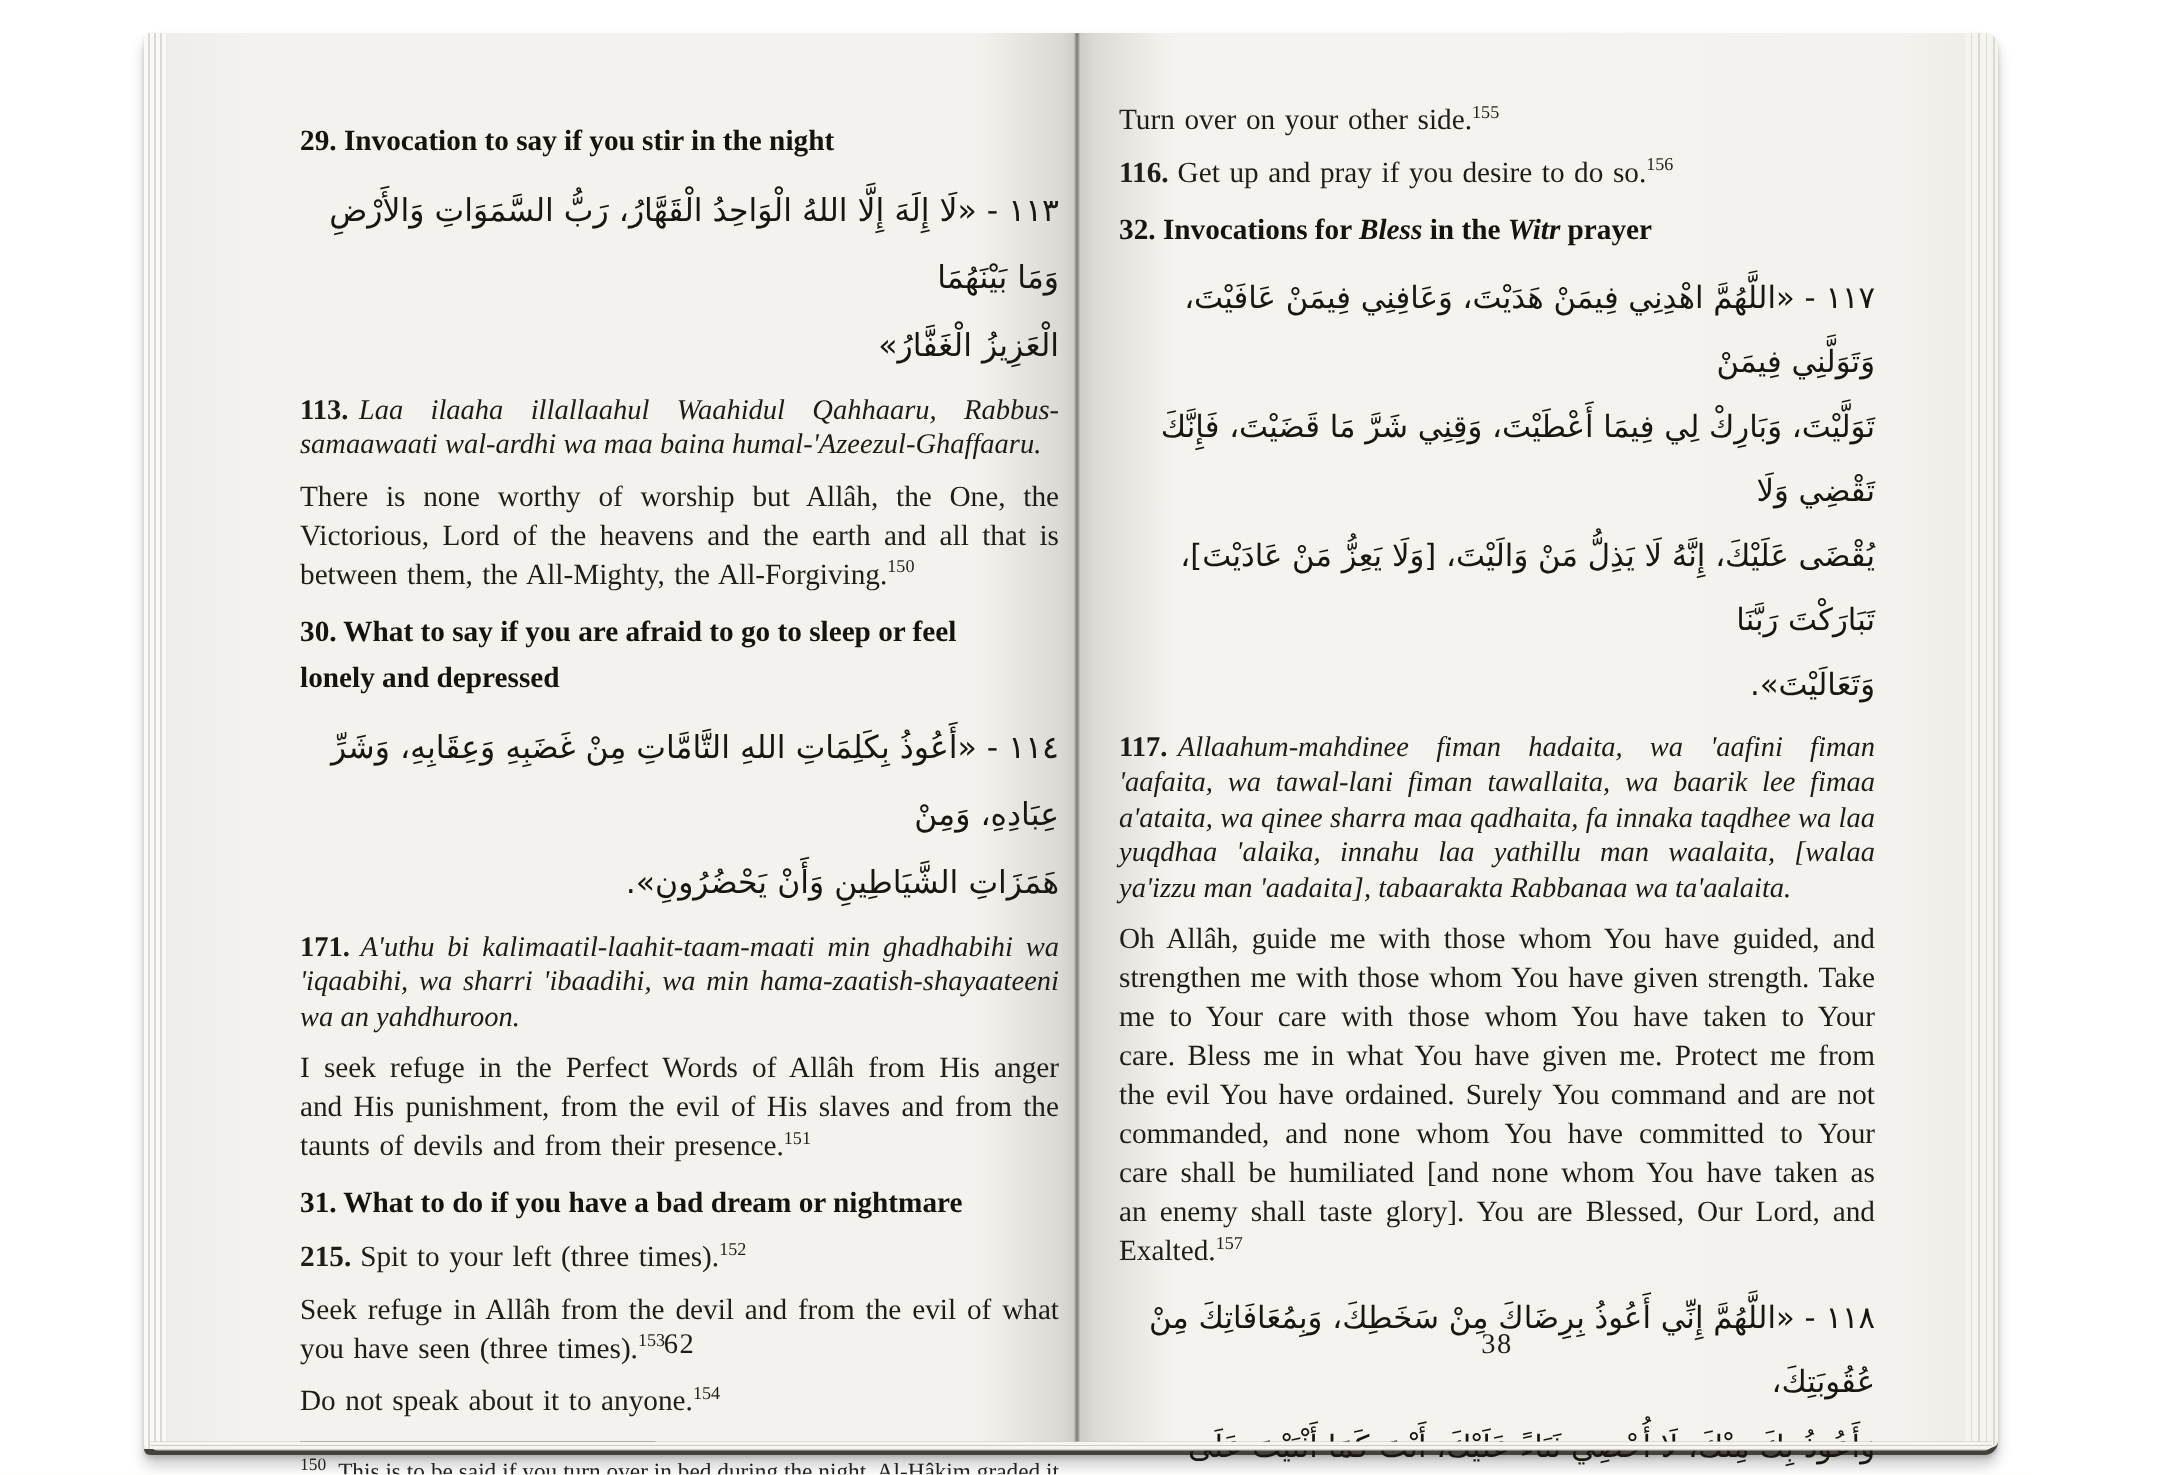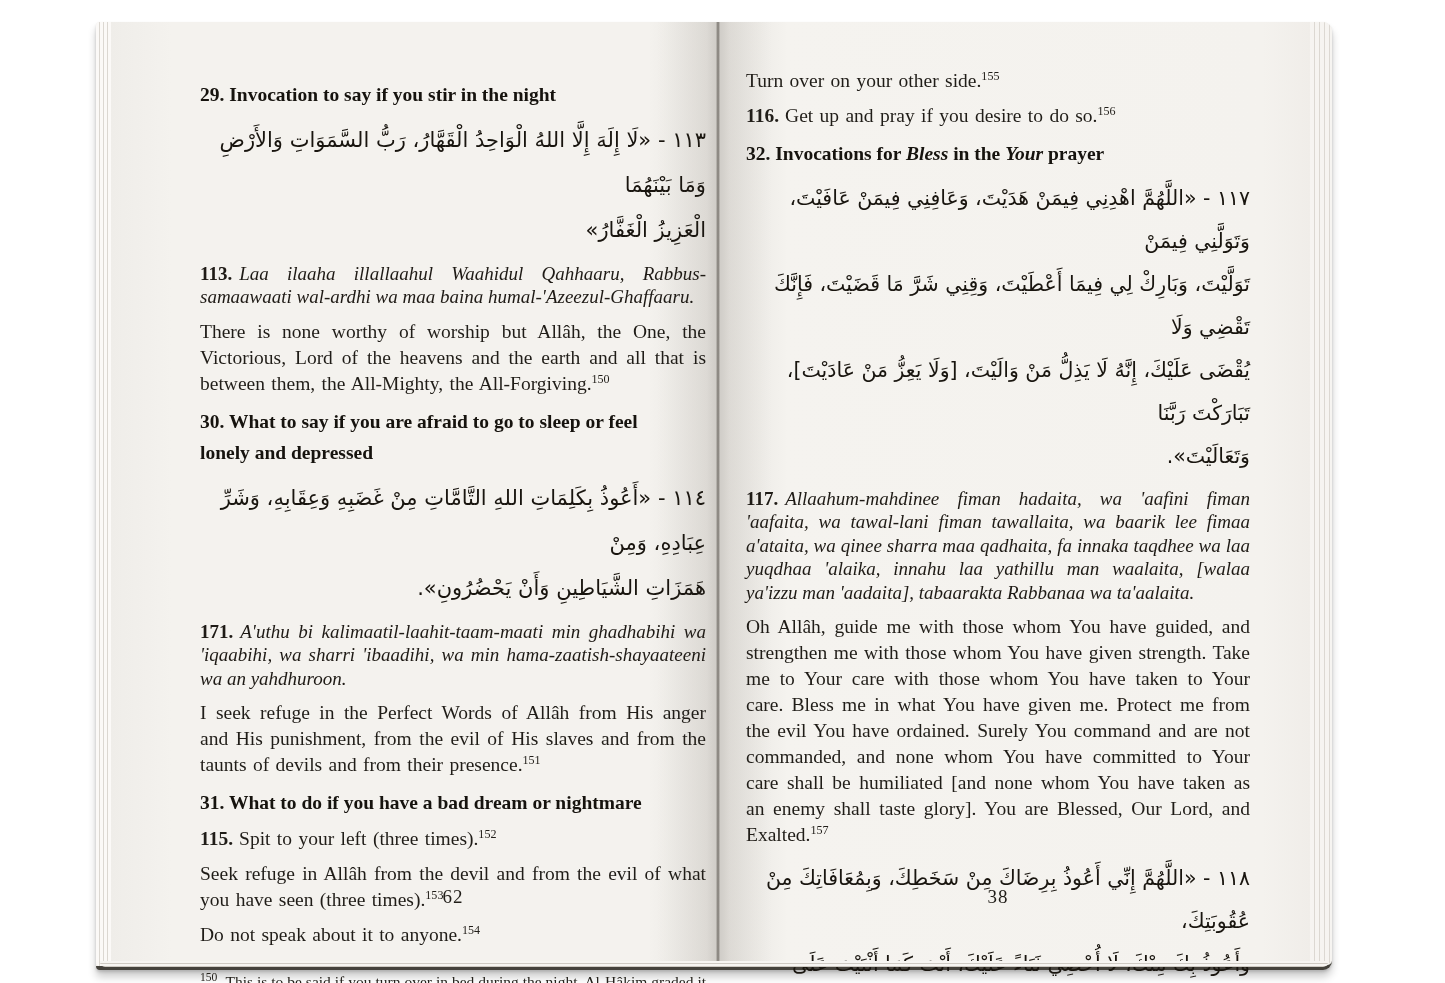--- a/index.html
+++ b/index.html
@@ -74,39 +74,39 @@
 
       <p class="ar" lang="ar">١١٤ - «أَعُوذُ بِكَلِمَاتِ اللهِ التَّامَّاتِ مِنْ غَضَبِهِ وَعِقَابِهِ، وَشَرِّ عِبَادِهِ، وَمِنْ
 هَمَزَاتِ الشَّيَاطِينِ وَأَنْ يَحْضُرُونِ».</p>
 
       <p class="tr"><span class="num">171.</span><span class="body">A'uthu bi kalimaatil-laahit-taam-maati min ghadhabihi wa 'iqaabihi,  wa sharri 'ibaadihi, wa min hama-zaatish-shayaateeni wa an yahdhuroon.</span></p>
 
       <p class="en"><span>I seek refuge in the Perfect Words of Allâh from His anger and His punishment, from the evil  of His slaves and from the taunts of devils and from their presence.</span><sup>151</sup></p>
 
       <h2 class="sec">31. What to do if you have a bad dream or nightmare</h2>
 
-      <p class="en"><span class="num">115.</span><span>Spit to your left (three times).</span><sup>152</sup></p>
+      <p class="en"><span class="num">215.</span><span>Spit to your left (three times).</span><sup>152</sup></p>
 
       <p class="en"><span>Seek  refuge in Allâh from the devil and from the evil of what you have seen (three times).</span><sup>153</sup></p>
 
       <p class="en"><span>Do not speak about it to anyone.</span><sup>154</sup></p>
 
       <div class="fnrule"></div>
 
       <p class="fn"><span class="fnnum">150</span><span><span>This is to be said if you turn over in bed during the night. Al-Hâkim graded it authentic and Adh-Dhahabi agreed 1/540. Also see An-Nasâ'i, </span></span></p>
 
       <div class="pagenum">62</div>
     </div>
 
     <div class="page page-right">
       <p class="en"><span>Turn over on your other side.</span><sup>155</sup></p>
 
       <p class="en"><span class="num">116.</span><span>Get up and pray if you desire to do so.</span><sup>156</sup></p>
 
-      <h2 class="sec"><span>32. Invocations for </span><span class="it">Bless</span><span>  in the </span><span class="it">Your</span><span> prayer</span></h2>
+      <h2 class="sec"><span>32. Invocations for </span><span class="it">Bless</span><span>  in the </span><span class="it">Witr</span><span> prayer</span></h2>
 
       <p class="ar" lang="ar">١١٧ - «اللَّهُمَّ اهْدِنِي فِيمَنْ هَدَيْتَ، وَعَافِنِي فِيمَنْ عَافَيْتَ، وَتَوَلَّنِي فِيمَنْ
 تَوَلَّيْتَ، وَبَارِكْ لِي فِيمَا أَعْطَيْتَ، وَقِنِي شَرَّ مَا قَضَيْتَ، فَإِنَّكَ تَقْضِي وَلَا
 يُقْضَى عَلَيْكَ، إِنَّهُ لَا يَذِلُّ مَنْ وَالَيْتَ، [وَلَا يَعِزُّ مَنْ عَادَيْتَ]، تَبَارَكْتَ رَبَّنَا
 وَتَعَالَيْتَ».</p>
 
       <p class="tr"><span class="num">117.</span><span class="body">Allaahum-mahdinee fiman hadaita, wa 'aafini fiman 'aafaita, wa tawal-lani fiman tawallaita, wa baarik lee fimaa a'ataita, wa qinee sharra maa qadhaita,  fa innaka taqdhee wa laa yuqdhaa 'alaika, innahu laa yathillu man waalaita, [walaa ya'izzu man 'aadaita], tabaarakta Rabbanaa wa ta'aalaita.</span></p>
 
       <p class="en"><span>Oh Allâh, guide me with those whom You have guided, and strengthen me  with those whom You have given strength. Take me to Your care with those  whom You have taken to Your care. Bless me in what  You  have given me. Protect me from the evil You have ordained. Surely You command and  are not commanded, and none whom You have committed to Your care shall be humiliated [and none whom You have taken as an  enemy shall taste glory]. You are Blessed, Our Lord, and Exalted.</span><sup>157</sup></p>
 

